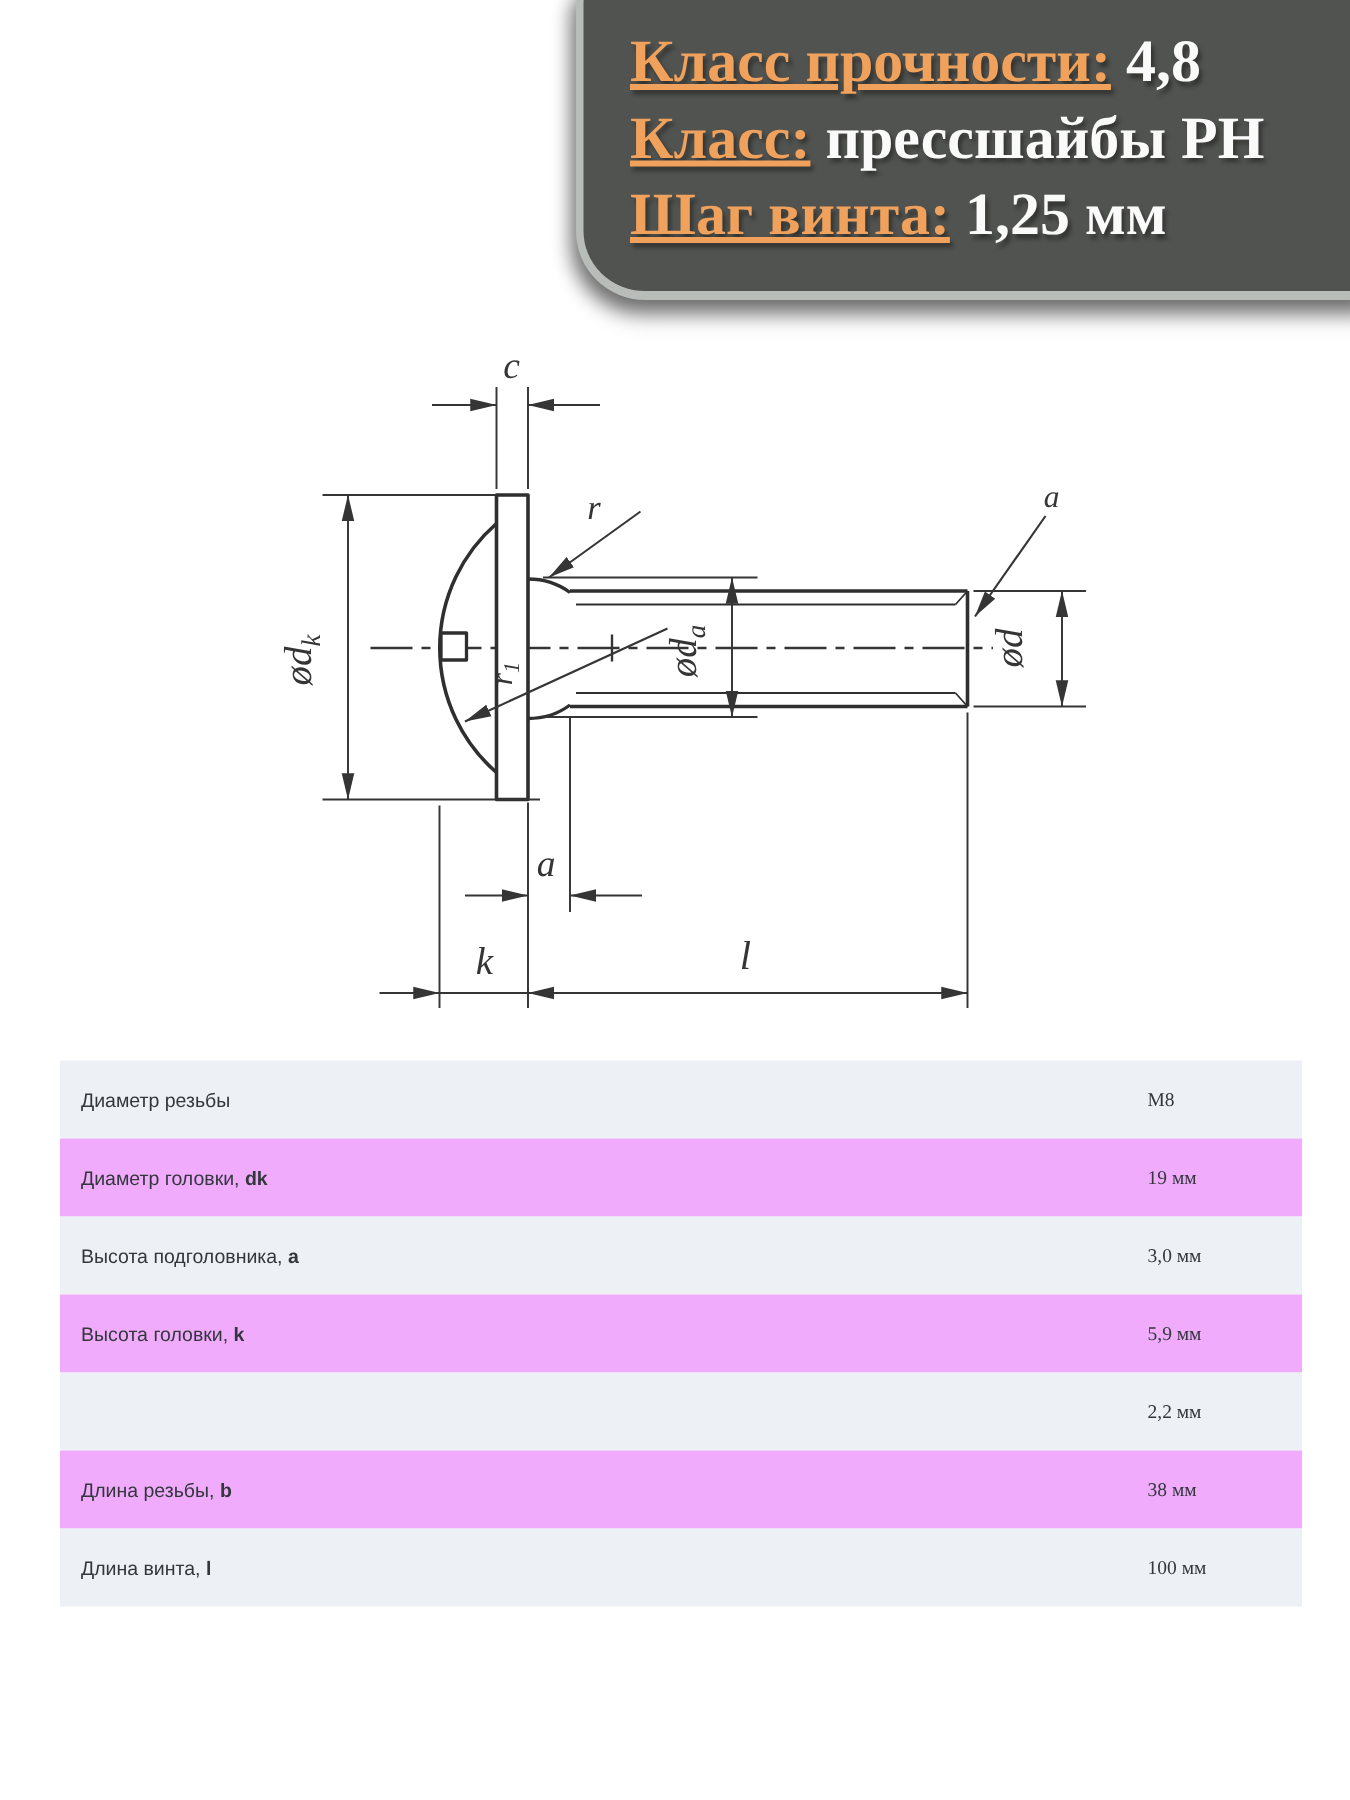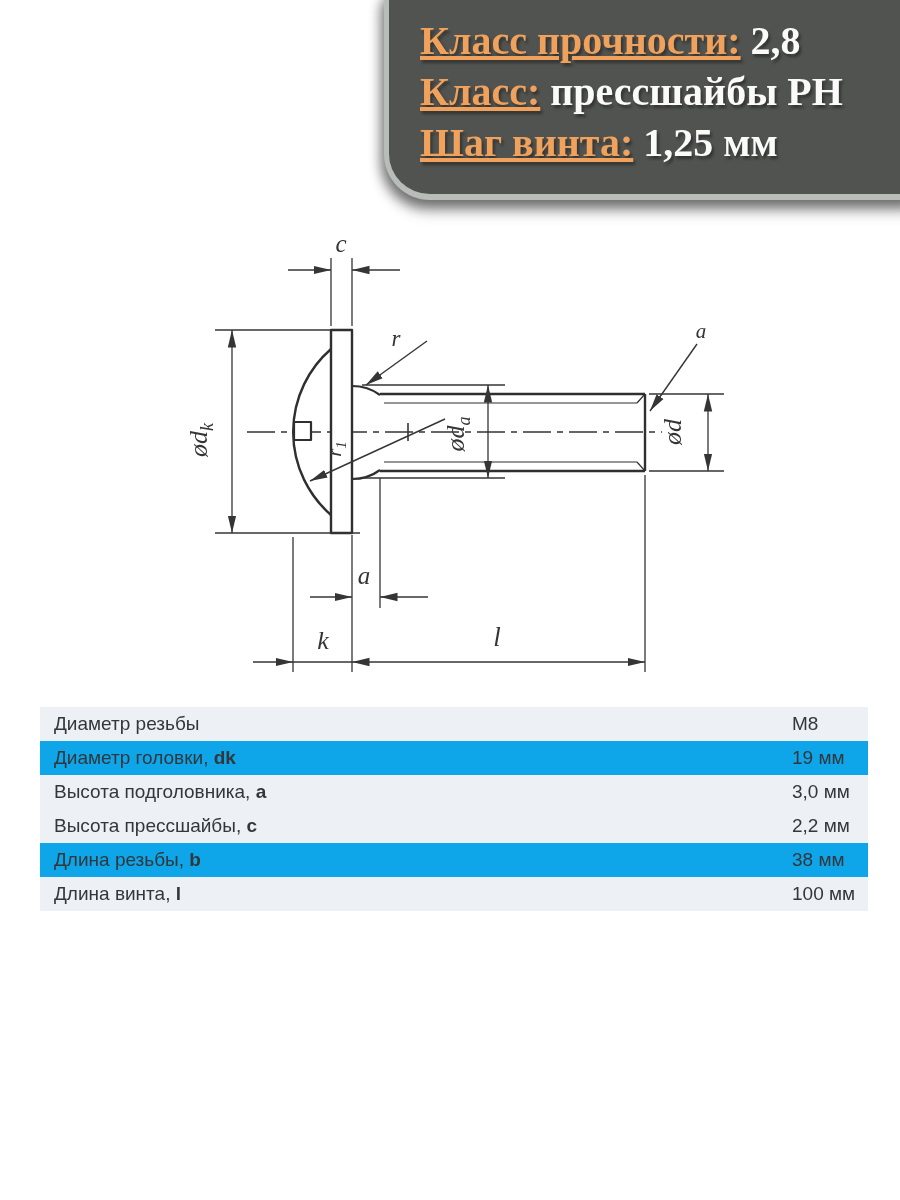--- a/index.html
+++ b/index.html
@@ -41,36 +41,36 @@
   .drawing text{
     font-family:"Liberation Serif", serif;
     font-style:italic;
     fill:#353535;
   }
   
   .spec-table{
     position:absolute; left:40px; top:707px; width:828px;
   }
   .trow{
-    position:relative; height:34px;
+    position:relative; height:52px;
     display:flex; align-items:center;
-    font-size:19px; color:var(--table-text,#33373b);
+    font-size:13px; color:var(--table-text,#33373b);
   }
   .trow.odd{background:var(--table-stripe,#edf0f5);}
-  .trow.even{background:#0ea5e9;}
+  .trow.even{background:#f0abfc;}
   .tl{padding-left:14px; white-space:nowrap;}
   .tl b{font-weight:bold;}
-  .tv{position:absolute; left:752px; white-space:nowrap;}
+  .tv{position:absolute; left:725px; white-space:nowrap;font-family:Liberation Serif, serif;}
 </style>
 </head>
 <body style="--banner-bg: #515350; --banner-border: #b9bdba; --accent: #f0a25d; --value-white: #fafafa; --table-stripe: #edf0f5; --table-text: #33373b;">
 
 <div class="banner">
   <div class="banner-line">
-    <span class="lbl">Класс прочности:</span><span class="val"> 2,8</span>
+    <span class="lbl">Класс прочности:</span><span class="val"> 4,8</span>
   </div>
   <div class="banner-line">
     <span class="lbl">Класс:</span><span class="val"> прессшайбы PH</span>
   </div>
   <div class="banner-line">
     <span class="lbl">Шаг винта:</span><span class="val"> 1,25 мм</span>
   </div>
 </div>
 
 <svg class="drawing" viewBox="0 0 900 700">
@@ -171,22 +171,25 @@
       <span class="tv">М8</span>
     </div>
     <div class="trow even">
       <span class="tl">Диаметр головки, <b>dk</b></span>
       <span class="tv">19 мм</span>
     </div>
     <div class="trow odd">
       <span class="tl">Высота подголовника, <b>a</b></span>
       <span class="tv">3,0 мм</span>
     </div>
+    <div class="trow even">
+      <span class="tl">Высота головки, <b>k</b></span>
+      <span class="tv">5,9 мм</span>
+    </div>
     <div class="trow odd">
-      <span class="tl">Высота прессшайбы, <b>c</b></span>
       <span class="tv">2,2 мм</span>
     </div>
     <div class="trow even">
       <span class="tl">Длина резьбы, <b>b</b></span>
       <span class="tv">38 мм</span>
     </div>
     <div class="trow odd">
       <span class="tl">Длина винта, <b>l</b></span>
       <span class="tv">100 мм</span>
     </div>

